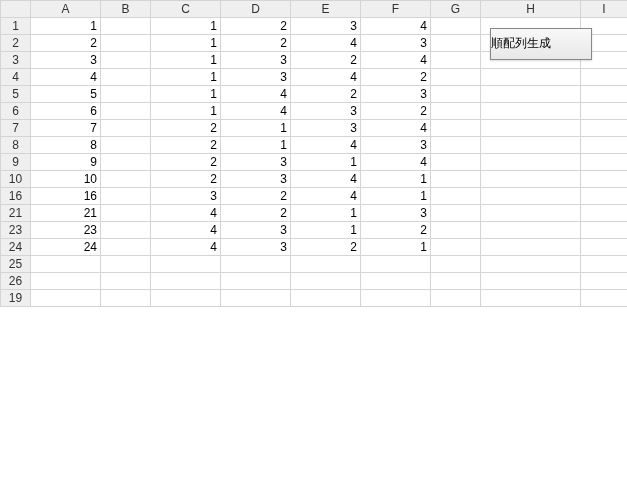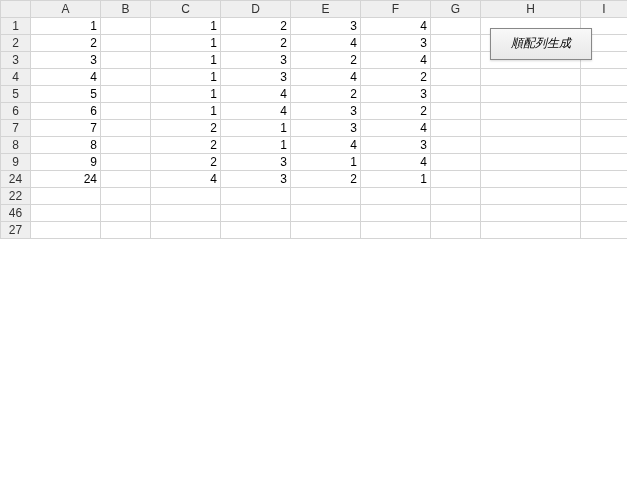--- a/index.html
+++ b/index.html
@@ -57,24 +57,23 @@
     position: absolute;
     top: 28px;
     left: 490px;
     width: 100px;
     height: 30px;
     background: linear-gradient(#f8f8f8, #e8e8e8);
     border: 1px solid #888;
     font-family: inherit;
     font-size: 12px;
     cursor: pointer;
-    text-align: center;
+    text-align: left;
     line-height: 28px;
     box-shadow: 0 1px 2px rgba(0,0,0,0.15);
-    font-style: italic;
   }
 </style>
 </head>
 <body>
 
 <table class="sheet">
   <thead>
     <tr>
       <th class="corner"></th>
     <th class="col-A">A</th>
@@ -191,57 +190,105 @@
         <td class="col-B"></td>
         <td class="col-C num">2</td>
         <td class="col-D num">3</td>
         <td class="col-E num">1</td>
         <td class="col-F num">4</td>
         <td class="col-G"></td>
         <td class="col-H"></td>
         <td class="col-I"></td>
       </tr>
       <tr>
+        <th class="rowhead">10</th>
+        <td class="col-A num">10</td>
+        <td class="col-B"></td>
+        <td class="col-C num">2</td>
+        <td class="col-D num">3</td>
+        <td class="col-E num">4</td>
+        <td class="col-F num">1</td>
+        <td class="col-G"></td>
+        <td class="col-H"></td>
+        <td class="col-I"></td>
+      </tr>
+      <tr>
+        <th class="rowhead">16</th>
+        <td class="col-A num">16</td>
+        <td class="col-B"></td>
+        <td class="col-C num">3</td>
+        <td class="col-D num">2</td>
+        <td class="col-E num">4</td>
+        <td class="col-F num">1</td>
+        <td class="col-G"></td>
+        <td class="col-H"></td>
+        <td class="col-I"></td>
+      </tr>
+      <tr>
+        <th class="rowhead">21</th>
+        <td class="col-A num">21</td>
+        <td class="col-B"></td>
+        <td class="col-C num">4</td>
+        <td class="col-D num">2</td>
+        <td class="col-E num">1</td>
+        <td class="col-F num">3</td>
+        <td class="col-G"></td>
+        <td class="col-H"></td>
+        <td class="col-I"></td>
+      </tr>
+      <tr>
+        <th class="rowhead">23</th>
+        <td class="col-A num">23</td>
+        <td class="col-B"></td>
+        <td class="col-C num">4</td>
+        <td class="col-D num">3</td>
+        <td class="col-E num">1</td>
+        <td class="col-F num">2</td>
+        <td class="col-G"></td>
+        <td class="col-H"></td>
+        <td class="col-I"></td>
+      </tr>
+      <tr>
         <th class="rowhead">24</th>
         <td class="col-A num">24</td>
         <td class="col-B"></td>
         <td class="col-C num">4</td>
         <td class="col-D num">3</td>
         <td class="col-E num">2</td>
         <td class="col-F num">1</td>
         <td class="col-G"></td>
         <td class="col-H"></td>
         <td class="col-I"></td>
       </tr>
       <tr>
-        <th class="rowhead">22</th>
+        <th class="rowhead">25</th>
         <td class="col-A"></td>
         <td class="col-B"></td>
         <td class="col-C"></td>
         <td class="col-D"></td>
         <td class="col-E"></td>
         <td class="col-F"></td>
         <td class="col-G"></td>
         <td class="col-H"></td>
         <td class="col-I"></td>
       </tr>
       <tr>
-        <th class="rowhead">46</th>
+        <th class="rowhead">26</th>
         <td class="col-A"></td>
         <td class="col-B"></td>
         <td class="col-C"></td>
         <td class="col-D"></td>
         <td class="col-E"></td>
         <td class="col-F"></td>
         <td class="col-G"></td>
         <td class="col-H"></td>
         <td class="col-I"></td>
       </tr>
       <tr>
-        <th class="rowhead">27</th>
+        <th class="rowhead">19</th>
         <td class="col-A"></td>
         <td class="col-B"></td>
         <td class="col-C"></td>
         <td class="col-D"></td>
         <td class="col-E"></td>
         <td class="col-F"></td>
         <td class="col-G"></td>
         <td class="col-H"></td>
         <td class="col-I"></td>
       </tr>

